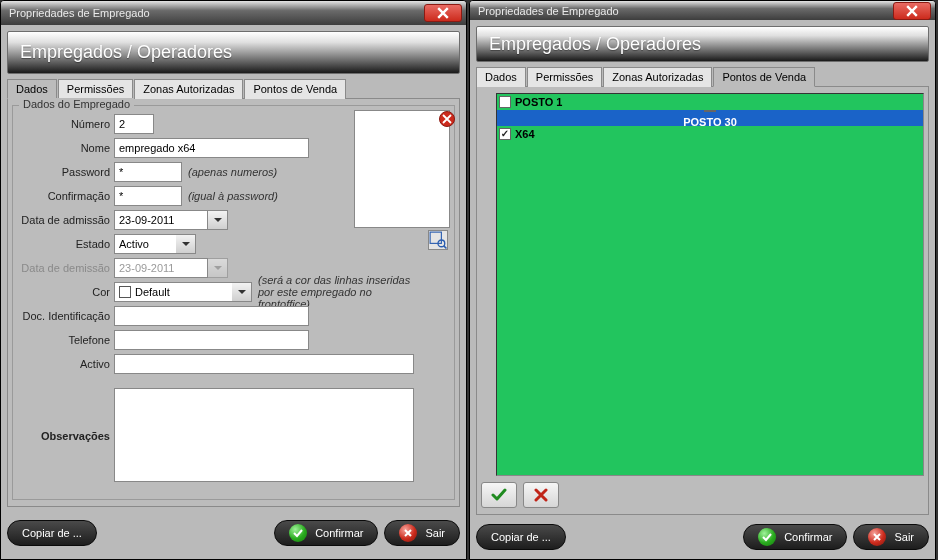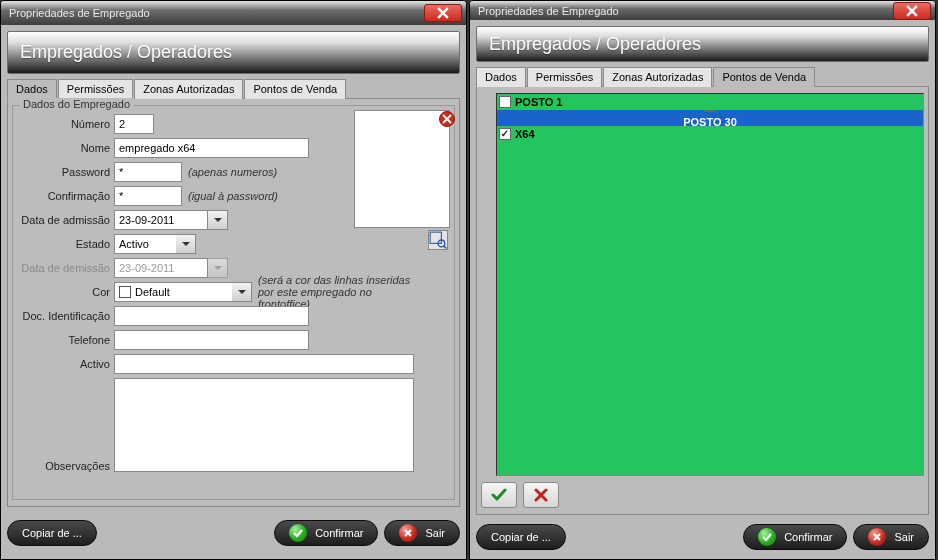--- a/index.html
+++ b/index.html
@@ -170,21 +170,21 @@
         <input class="txt w190" value="" style="">
       </div>
       <div class="form-row">
         <div class="form-label">Telefone</div>
         <input class="txt w190" value="" style="">
       </div>
       <div class="form-row">
         <div class="form-label">Activo</div>
         <input class="txt w300" value="" style="">
       </div>
-      <div class="form-row" style="align-items:flex-end; height:auto; margin-top:2px;">
+      <div class="form-row" style="align-items:center; height:auto; margin-top:12px;font-weight:bold;">
         <div class="form-label" style="padding-top:2px;">Observações</div>
         <div class="textarea"></div>
       </div>
     </div>
   </div>
   <div class="footer">
     <div class="pill-btn">
       <span>Copiar de ...</span>
     </div>
     <span class="spacer"></span>

